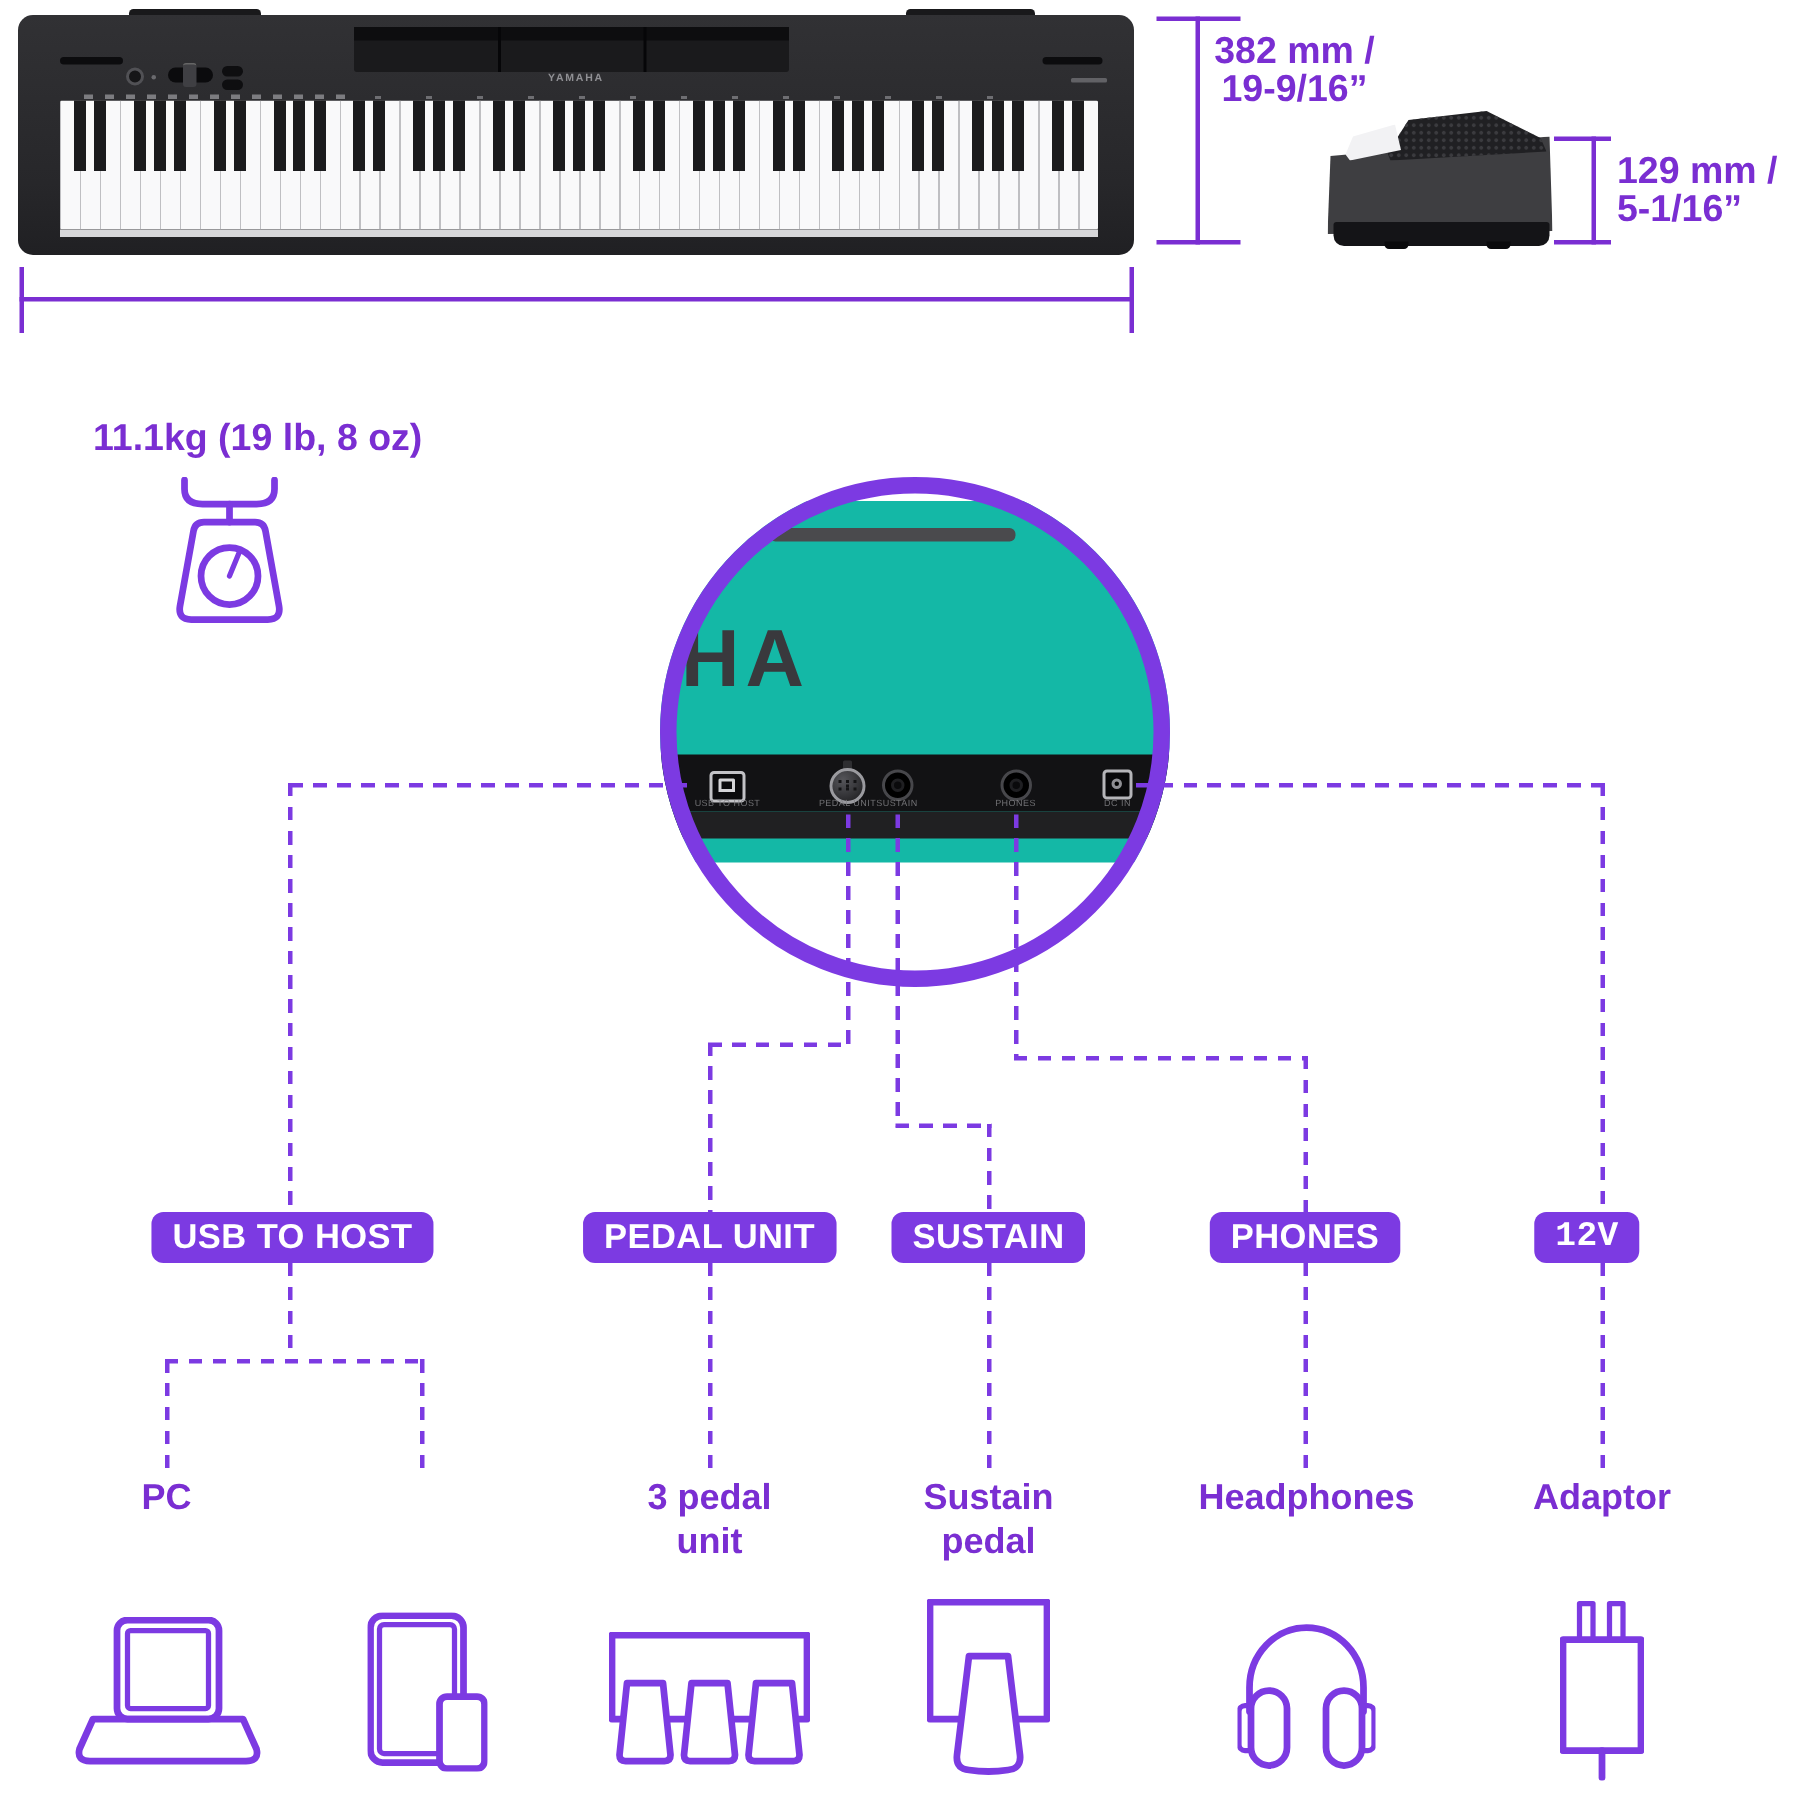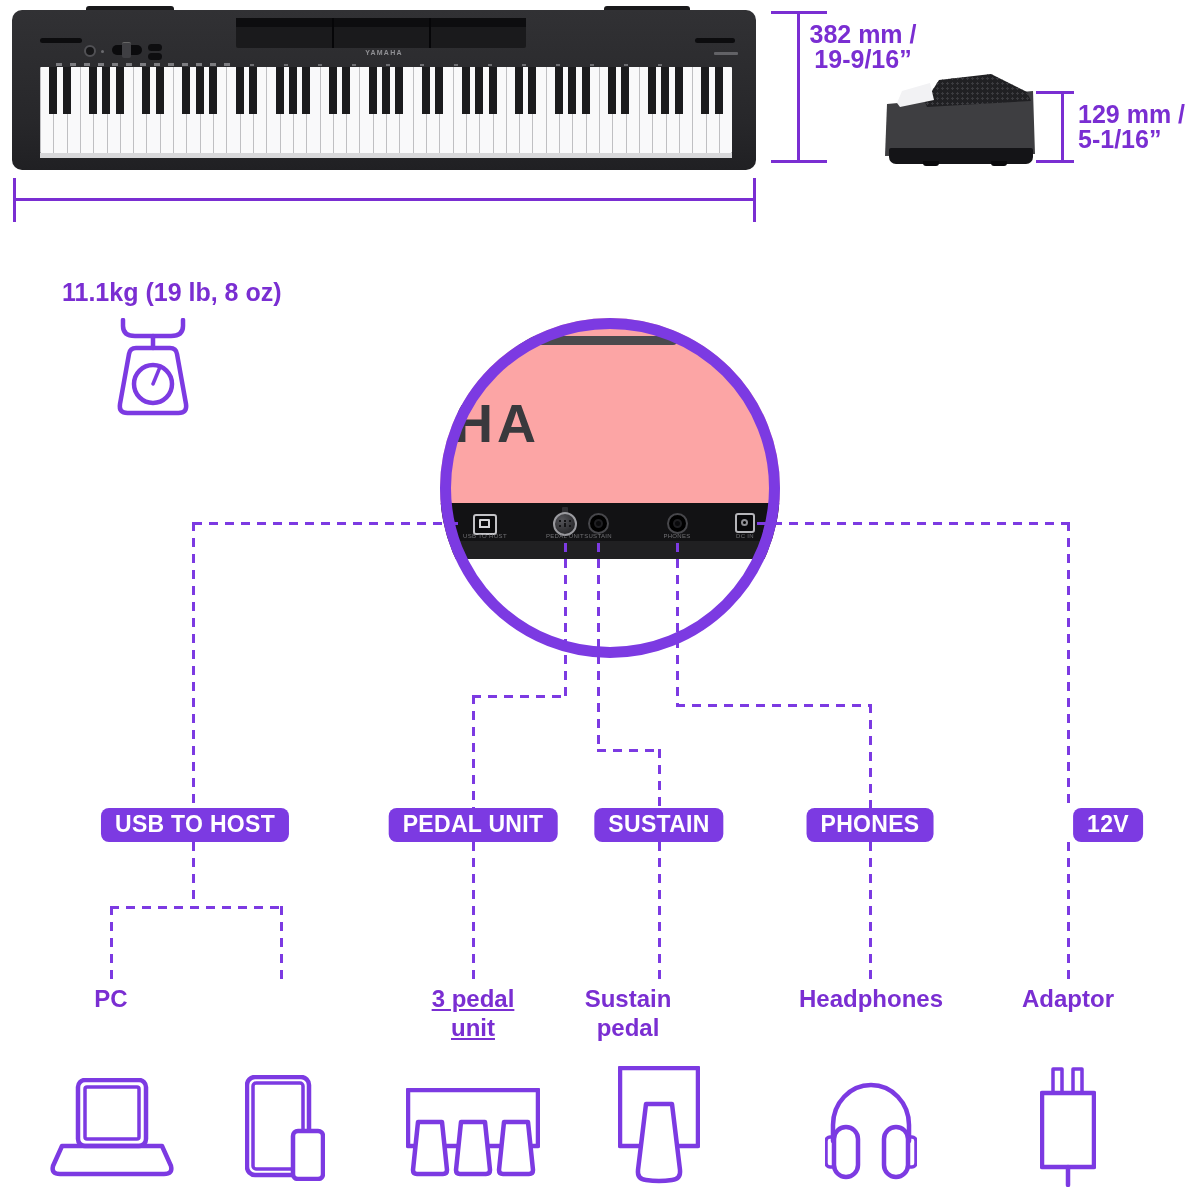--- a/index.html
+++ b/index.html
@@ -85,21 +85,21 @@
              clip-path:polygon(12px 37px,17px 25px,45px 17px,49px 34px,15px 41px); }
   .sv-base { position:absolute; left:4px; top:82px; width:144px; height:16px; background:#141417;
              border-radius:2px 2px 7px 7px; }
   .sv-foot { position:absolute; top:95px; width:16px; height:5px; background:#0a0a0c; border-radius:0 0 3px 3px; }
 
   
   .circle-clip { position:absolute; left:440px; top:318px; width:340px; height:340px;
                  border-radius:50%; overflow:hidden; background:#fff; }
   .circle-ring { position:absolute; left:440px; top:318px; width:340px; height:340px;
                  border-radius:50%; border:11px solid var(--accent); pointer-events:none; }
-  .rear-body { position:absolute; left:0; top:0; width:340px; height:241px; background:#fca5a5; }
+  .rear-body { position:absolute; left:0; top:16px; width:340px; height:241px; background:#14b8a6; }
   .rear-top-light { position:absolute; left:73px; top:18px; width:164px; height:9px; background:#4a4a4d; border-radius:4px; }
   .rear-brand { position:absolute; left:14px; top:74px; font-size:54px; font-weight:700;
                 color:#39393d; letter-spacing:4px; font-family:"Liberation Sans",sans-serif; }
   .port-strip { position:absolute; left:0; top:185px; width:340px; height:38px; background:#121214; }
   .port-substrip { position:absolute; left:0; top:223px; width:340px; height:18px; background:#202022; }
   .usb-port { position:absolute; left:33px; top:196px; width:24px; height:21px; background:#0b0b0d;
               border:2.5px solid #c2c2c6; border-radius:3px; }
   .usb-inner { position:absolute; left:4px; top:3px; width:11px; height:9px; border:2px solid #d5d5d8;
                border-radius:1px 1px 0 0; }
   .din-notch { position:absolute; left:122px; top:189px; width:6px; height:6px; background:#2e2e31; border-radius:1px; }
@@ -251,25 +251,25 @@
   <div class="dash-v" style="left:869px; top:842px; height:138px;"></div>
 
   <div class="dash-h" style="left:757px; top:522px; width:312px;"></div>
   <div class="dash-v" style="left:1067px; top:522px; height:288px;"></div>
   <div class="dash-v" style="left:1067px; top:842px; height:138px;"></div>
 
   <div class="badge" style="left:195px;">USB TO HOST</div>
   <div class="badge" style="left:473px;">PEDAL UNIT</div>
   <div class="badge" style="left:659px;">SUSTAIN</div>
   <div class="badge" style="left:870px;">PHONES</div>
-  <div class="badge" style="left:1108px;">12V</div>
+  <div class="badge" style="left:1058px;font-family:Liberation Mono, monospace;">12V</div>
 
   <div class="devlabel" style="left:51px; width:120px;">PC</div>
-  <div class="devlabel" style="left:413px; width:120px;text-decoration:underline;">3 pedal unit</div>
-  <div class="devlabel" style="left:568px; width:120px;">Sustain pedal</div>
+  <div class="devlabel" style="left:413px; width:120px;">3 pedal unit</div>
+  <div class="devlabel" style="left:599px; width:120px;">Sustain pedal</div>
   <div class="devlabel" style="left:791px; width:160px;">Headphones</div>
   <div class="devlabel" style="left:1008px; width:120px;">Adaptor</div>
 
   <svg class="icon abs" style="left:48px; top:1078px;" width="128" height="102" viewBox="0 0 128 102">
     <rect x="30" y="2" width="68" height="66" rx="7"></rect>
     <rect class="thin" x="37" y="9" width="54" height="52" rx="2"></rect>
     <path d="M14 68 H114 L123 88 q2 8 -7 8 H12 q-9 0 -7 -8 z"></path>
   </svg>
   <svg class="icon abs" style="left:245px; top:1075px;" width="80" height="106" viewBox="0 0 80 106">
     <rect x="2" y="2" width="62" height="98" rx="8"></rect>

